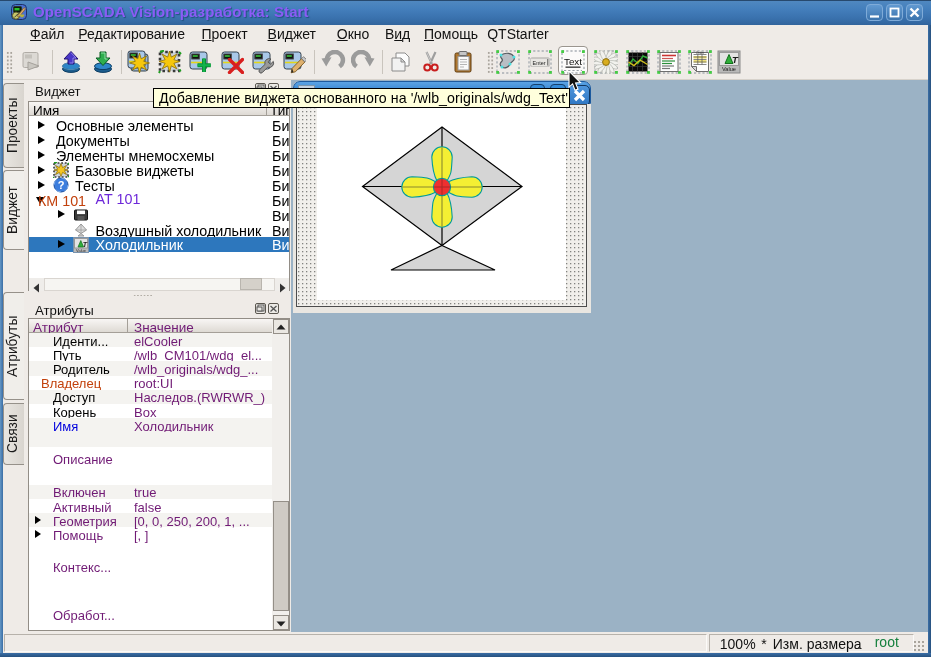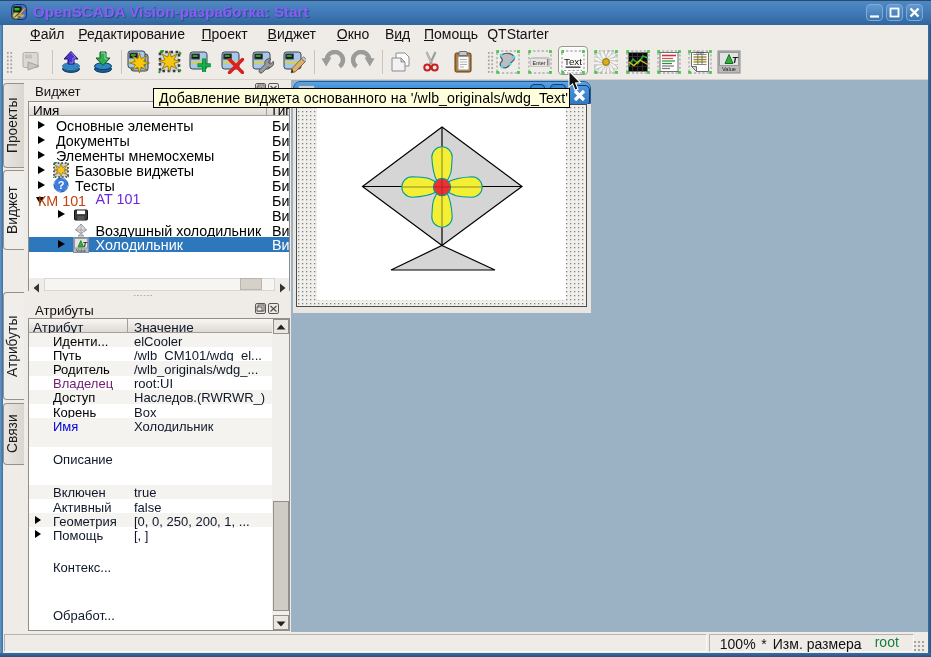--- a/index.html
+++ b/index.html
@@ -34,21 +34,21 @@
 .arr-r { position:absolute; width:0; height:0; border-left:7px solid #000; border-top:4.5px solid transparent; border-bottom:4.5px solid transparent; }
 .arr-d { position:absolute; width:0; height:0; border-top:7px solid #000; border-left:4.5px solid transparent; border-right:4.5px solid transparent; }
 .sbtn { position:absolute; background:#eae7e2; border:1px solid #948f88; }
 .sthumb { position:absolute; background:#dbd7d1; border:1px solid #948f88; }
 #mdi { left:291px; top:80px; width:637px; height:552px; background:#9bb2c5; }
 #tooltip { left:153px; top:88px; width:417px; height:20px; background:#ffffdc; border:1px solid #000;
   font-size:14.2px; color:#000; line-height:18.5px; padding-left:5px; letter-spacing:0.08px; white-space:nowrap; overflow:hidden; }
 #status { left:3px; top:632px; width:925px; height:21px; font-size:14px; letter-spacing:0; color:#111; }
 .sfield { position:absolute; top:2px; height:18px; border:1px solid #b7b2ab; border-bottom-color:#fbfaf8; border-right-color:#fbfaf8; }
 .trtxt { position:absolute; font-size:14.3px; color:#000; white-space:nowrap; }
-.atxt { position:absolute; font-size:13px; color:#0f172a; white-space:nowrap; }
+.atxt { position:absolute; font-size:13px; color:#701a75; white-space:nowrap; }
 </style></head>
 <body>
 <div class="abs" id="titlebar"></div>
 <div class="abs" id="frameL"></div>
 <div class="abs" id="frameR"></div>
 <div class="abs" id="frameB"></div>
 <div class="abs" style="left:11px;top:4px">
 <svg width="16" height="16" viewBox="0 0 16 16">
 <rect x="0.5" y="0.5" width="15" height="15" rx="4" fill="#4a6fd0" stroke="#1c2f66"></rect>
 <rect x="2.5" y="2.5" width="8" height="6" rx="1" fill="#0c1b0c" stroke="#2a3b2a"></rect>
@@ -413,21 +413,21 @@
 <div class="abs" style="left:29px;top:333.0px;width:243px;height:14.2px;background:#f4f3f0"></div>
 <div class="atxt" style="left:53px;top:333.5px;color:#000">Иденти...</div>
 <div class="atxt" style="left:134px;top:333.5px">elCooler</div>
 
 <div class="atxt" style="left:53px;top:347.7px;color:#000">Путь</div>
 <div class="atxt" style="left:134px;top:347.7px">/wlb_CM101/wdg_el...</div>
 <div class="abs" style="left:29px;top:361.4px;width:243px;height:14.2px;background:#f4f3f0"></div>
 <div class="atxt" style="left:53px;top:361.9px;color:#000">Родитель</div>
 <div class="atxt" style="left:134px;top:361.9px">/wlb_originals/wdg_...</div>
 
-<div class="atxt" style="left:53px;top:376.1px;color:#701a75">Владелец</div>
+<div class="atxt" style="left:41px;top:376.1px;color:#c2410c">Владелец</div>
 <div class="atxt" style="left:134px;top:376.1px">root:UI</div>
 <div class="abs" style="left:29px;top:389.8px;width:243px;height:14.2px;background:#f4f3f0"></div>
 <div class="atxt" style="left:53px;top:390.3px;color:#000">Доступ</div>
 <div class="atxt" style="left:134px;top:390.3px">Наследов.(RWRWR_)</div>
 
 <div class="atxt" style="left:53px;top:404.5px;color:#000">Корень</div>
 <div class="atxt" style="left:134px;top:404.5px">Box</div>
 <div class="abs" style="left:29px;top:418.2px;width:243px;height:14.2px;background:#f4f3f0"></div>
 <div class="atxt" style="left:53px;top:418.7px;color:#0000dd">Имя</div>
 <div class="atxt" style="left:134px;top:418.7px">Холодильник</div>

